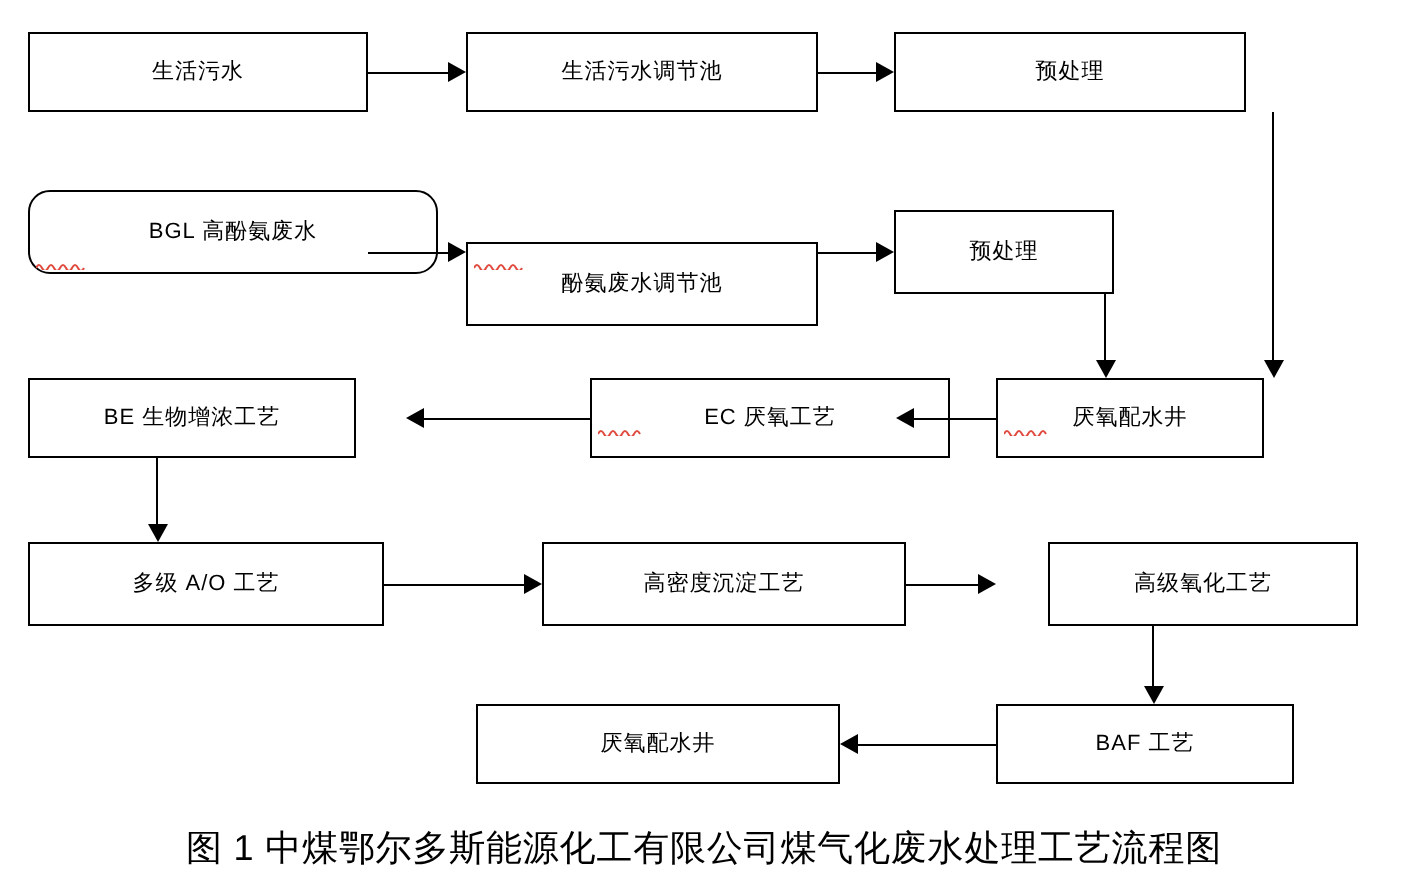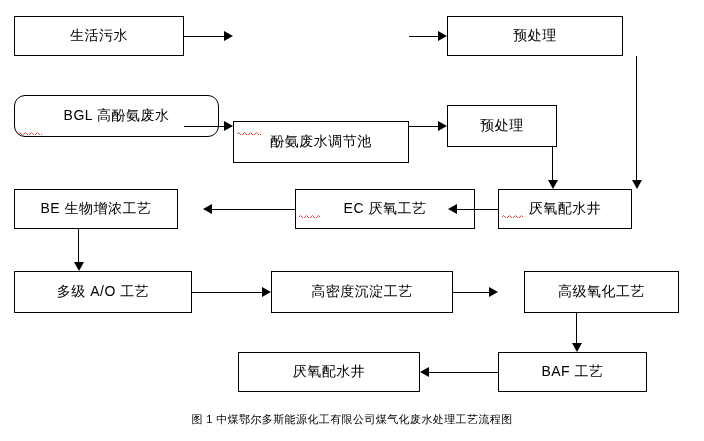--- a/index.html
+++ b/index.html
@@ -18,21 +18,21 @@
     overflow: hidden;
   }
   .node {
     position: absolute;
     box-sizing: border-box;
     border: 1px solid #000000;
     background: #ffffff;
     display: flex;
     align-items: center;
     justify-content: center;
-    font-size: 14px;
+    font-size: 11px;
     color: #000000;
     letter-spacing: 0.5px;
     line-height: 1.1;
     white-space: nowrap;
   }
   .edge {
     position: absolute;
     background: #000000;
   }
   .edge.h { height: 1px; }
@@ -55,39 +55,42 @@
   .arrow.down {
     border-left: 5px solid transparent;
     border-right: 5px solid transparent;
     border-top: 9px solid #000000;
   }
   .caption {
     position: absolute;
     left: 0;
     width: 704px;
     text-align: center;
-    font-size: 11px;
+    font-size: 18px;
     color: #000000;
     letter-spacing: 0.4px;
   }
   .squiggle {
     position: absolute;
     height: 3px;
     pointer-events: none;
   }
 </style>
 </head>
 <body>
 
 <div id="canvas">
 
   <div class="node" style="left:14px; top:16px; width:170px; height:40px;">
     <span>生活污水</span>
   </div>
 
+  <div class="node" style="left:233px; top:16px; width:176px; height:40px;">
+    <span>生活污水调节池</span>
+  </div>
 
   <div class="node" style="left:447px; top:16px; width:176px; height:40px;">
     <span>预处理</span>
   </div>
 
   <div class="edge h" style="left:184px; top:36px; width:40px;"></div>
   <div class="arrow right" style="left:224px; top:31px;"></div>
 
   <div class="edge h" style="left:409px; top:36px; width:29px;"></div>
   <div class="arrow right" style="left:438px; top:31px;"></div>

